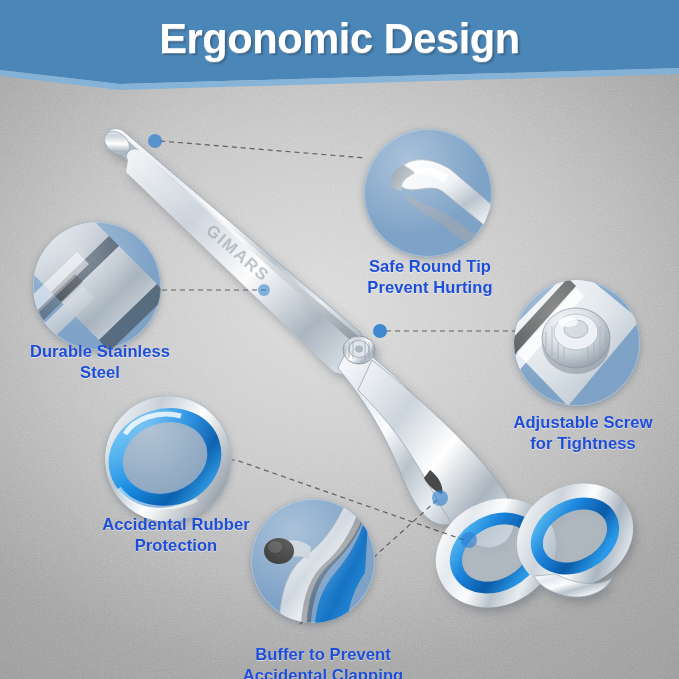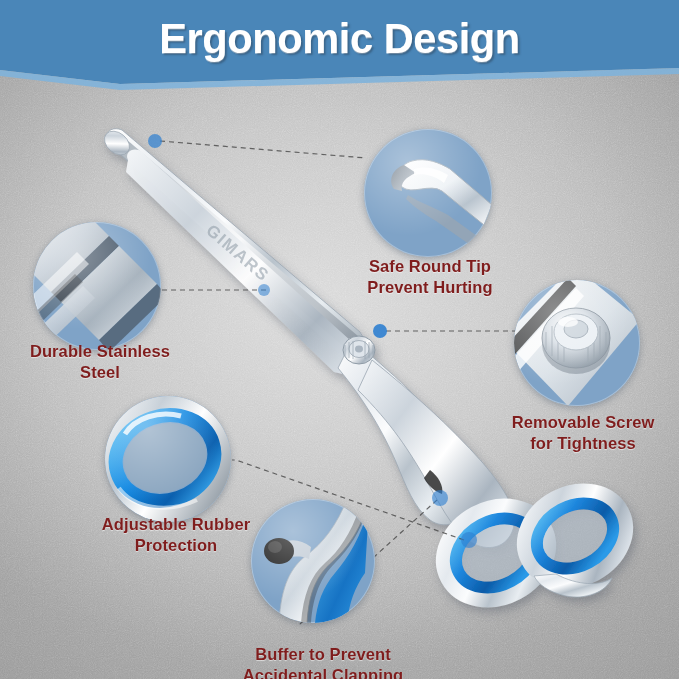--- a/index.html
+++ b/index.html
@@ -35,21 +35,21 @@
   
   .bubble{position:absolute;border-radius:50%;overflow:hidden;
     background:#7fa3c7;
     box-shadow:0 2px 7px rgba(60,75,95,.38), inset 0 0 0 1px rgba(255,255,255,.30);
   }
   .bubble .inner{position:absolute;inset:0;border-radius:50%;overflow:hidden;}
   .bubble .glow{position:absolute;inset:0;border-radius:50%;
     background:radial-gradient(circle at 34% 26%, rgba(255,255,255,.34) 0%, rgba(255,255,255,0) 58%);}
 
   
-  .label{position:absolute;color:#7f1d1d;font-size:16.5px;font-weight:bold;
+  .label{position:absolute;color:#1d4ed8;font-size:16.5px;font-weight:bold;
     line-height:21px;text-align:center;white-space:pre-line;
     letter-spacing:.1px;
     text-shadow:0 1px 1px rgba(255,255,255,.55);}
 
   
   .leaders{position:absolute;inset:0;pointer-events:none;}
 
   
   .scissors{position:absolute;inset:0;}
 </style>
@@ -320,24 +320,24 @@
     </div>
     <div class="glow"></div>
   </div>
 
   <div class="label" style="left:338px;top:256px;width:184px;">Safe Round Tip
 Prevent Hurting</div>
 
   <div class="label" style="left:8px;top:341px;width:184px;">Durable Stainless
 Steel</div>
 
-  <div class="label" style="left:488px;top:412px;width:190px;">Removable Screw
+  <div class="label" style="left:488px;top:412px;width:190px;">Adjustable Screw
 for Tightness</div>
 
-  <div class="label" style="left:78px;top:514px;width:196px;">Adjustable Rubber
+  <div class="label" style="left:78px;top:514px;width:196px;">Accidental Rubber
 Protection</div>
 
   <div class="label" style="left:220px;top:619px;width:206px;margin-top:25px;">Buffer to Prevent
 Accidental Clapping</div>
 
   <div class="banner">
     <svg width="679" height="100" viewBox="0 0 679 100">
       <path d="M0,0 L679,0 L679,68 L120,84 L0,70 Z" fill="#4a86b8"></path>
       <path d="M0,70 L120,84 L679,68 L679,74 L120,90 L0,76 Z" fill="#7fb2da" opacity=".9"></path>
     </svg>

